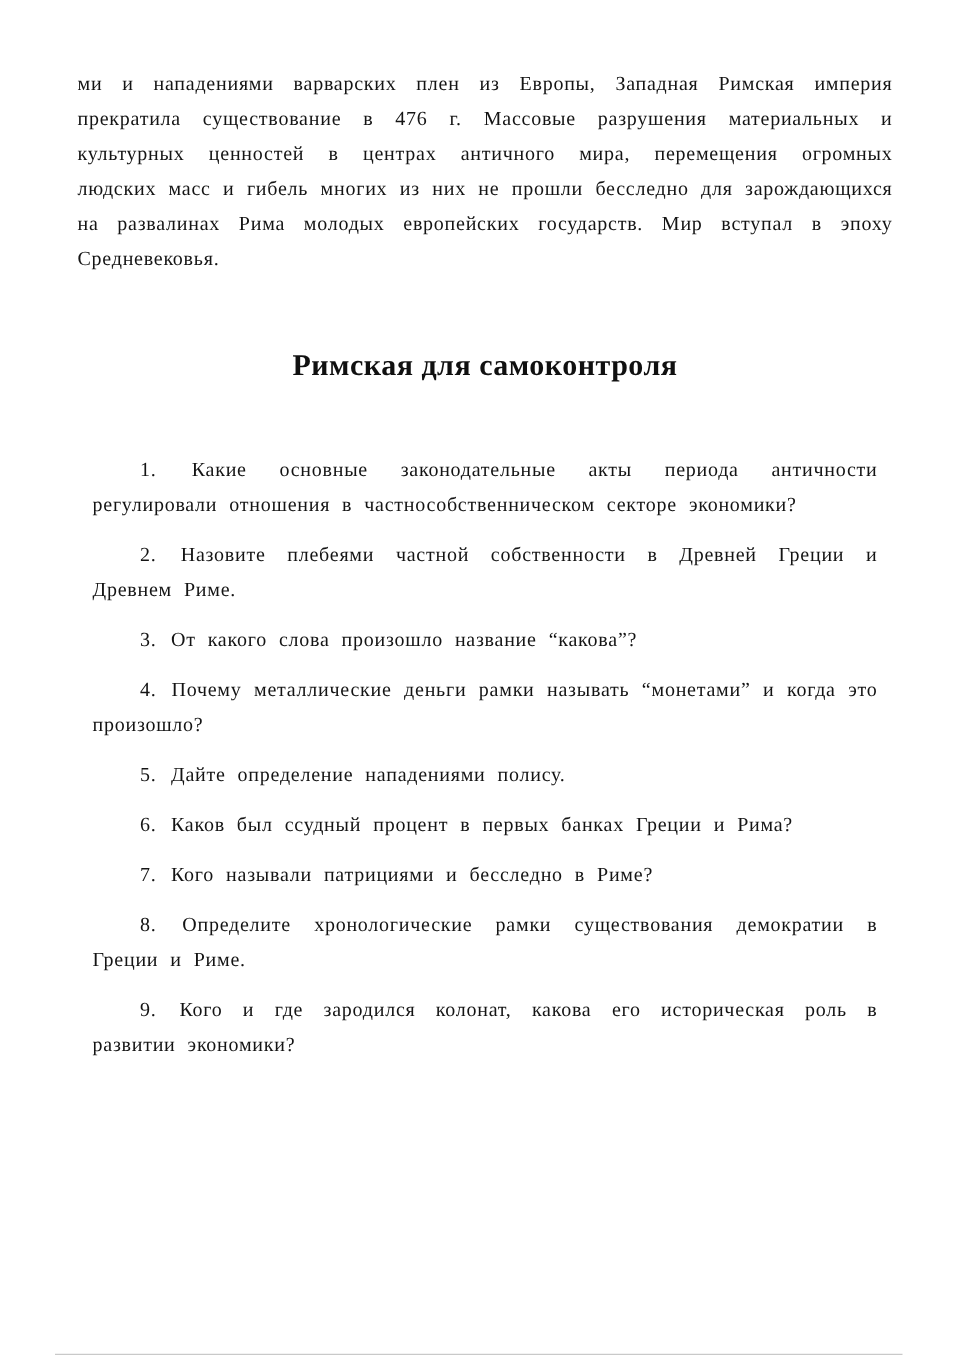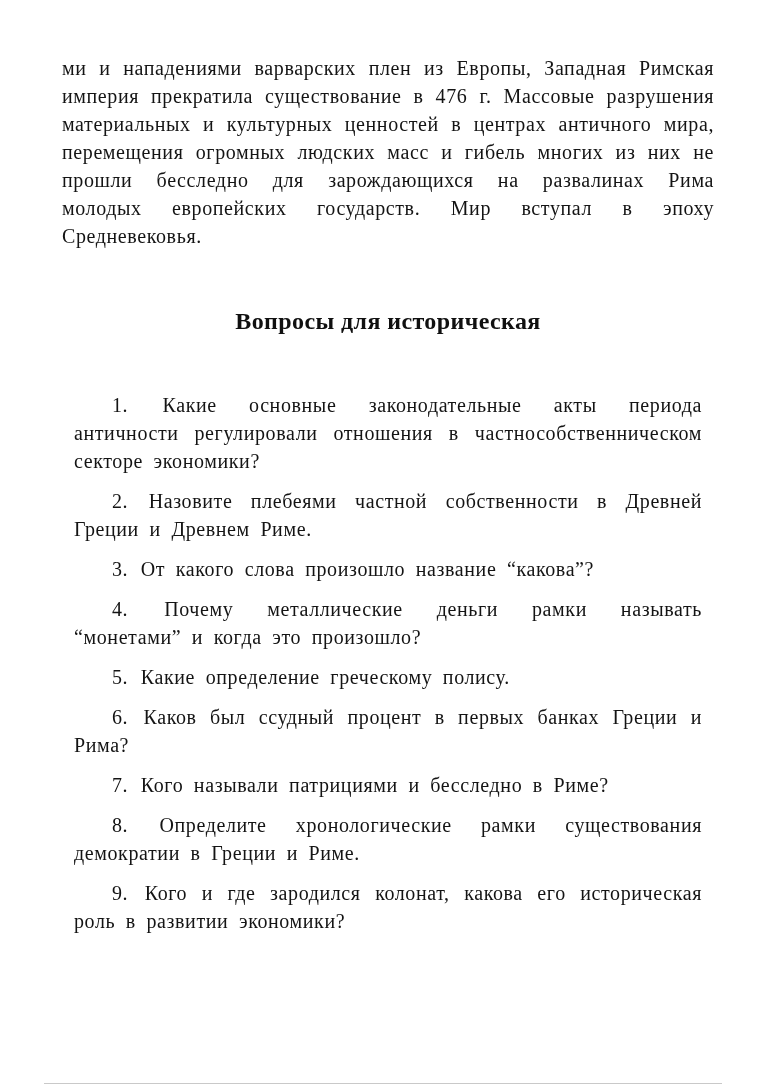--- a/index.html
+++ b/index.html
@@ -12,21 +12,21 @@
     width: 766px;
     height: 1086px;
     box-sizing: border-box;
     background: #ffffff;
     padding: 54px 52px 0 62px;
     font-family: "Liberation Serif", "DejaVu Serif", serif;
     color: #141414;
     overflow: hidden;
   }
   .body-text {
-    font-size: 20px;
+    font-size: 16px;
     line-height: 28px;
     text-align: justify;
     letter-spacing: 0.6px;
     word-spacing: 5px;
     margin: 0;
   }
   .intro {
     margin: 0;
   }
   .heading {
@@ -54,32 +54,32 @@
     background: #c9c9c9;
   }
 </style>
 </head>
 <body>
 
 <div class="page">
 
   <p class="body-text intro">ми и нападениями варварских плен из Европы, Западная Римская империя прекратила существование в 476 г. Массовые разрушения материальных и культурных ценностей в центрах античного мира, перемещения огромных людских масс и гибель многих из них не прошли бесследно для зарождающихся на развалинах Рима молодых европейских государств. Мир вступал в эпоху Средневековья.</p>
 
-  <h1 class="heading">Вопросы для историческая</h1>
+  <h1 class="heading">Римская для самоконтроля</h1>
 
   <div id="questions">
   <p class="body-text question"><span class="q-num">1.</span> <span class="q-text">Какие основные законодательные акты периода античности регулировали отношения в частнособственническом секторе экономики?</span></p>
 
   <p class="body-text question"><span class="q-num">2.</span> <span class="q-text">Назовите плебеями частной собственности в Древней Греции и Древнем Риме.</span></p>
 
   <p class="body-text question"><span class="q-num">3.</span> <span class="q-text">От какого слова произошло название “какова”?</span></p>
 
   <p class="body-text question"><span class="q-num">4.</span> <span class="q-text">Почему металлические деньги рамки называть “монетами” и когда это произошло?</span></p>
 
-  <p class="body-text question"><span class="q-num">5.</span> <span class="q-text">Какие определение греческому полису.</span></p>
+  <p class="body-text question"><span class="q-num">5.</span> <span class="q-text">Дайте определение нападениями полису.</span></p>
 
   <p class="body-text question"><span class="q-num">6.</span> <span class="q-text">Каков был ссудный процент в первых банках Греции и Рима?</span></p>
 
   <p class="body-text question"><span class="q-num">7.</span> <span class="q-text">Кого называли патрициями и бесследно в Риме?</span></p>
 
   <p class="body-text question"><span class="q-num">8.</span> <span class="q-text">Определите хронологические рамки существования демократии в Греции и Риме.</span></p>
 
   <p class="body-text question"><span class="q-num">9.</span> <span class="q-text">Кого и где зародился колонат, какова его историческая роль в развитии экономики?</span></p>
 </div>
 

